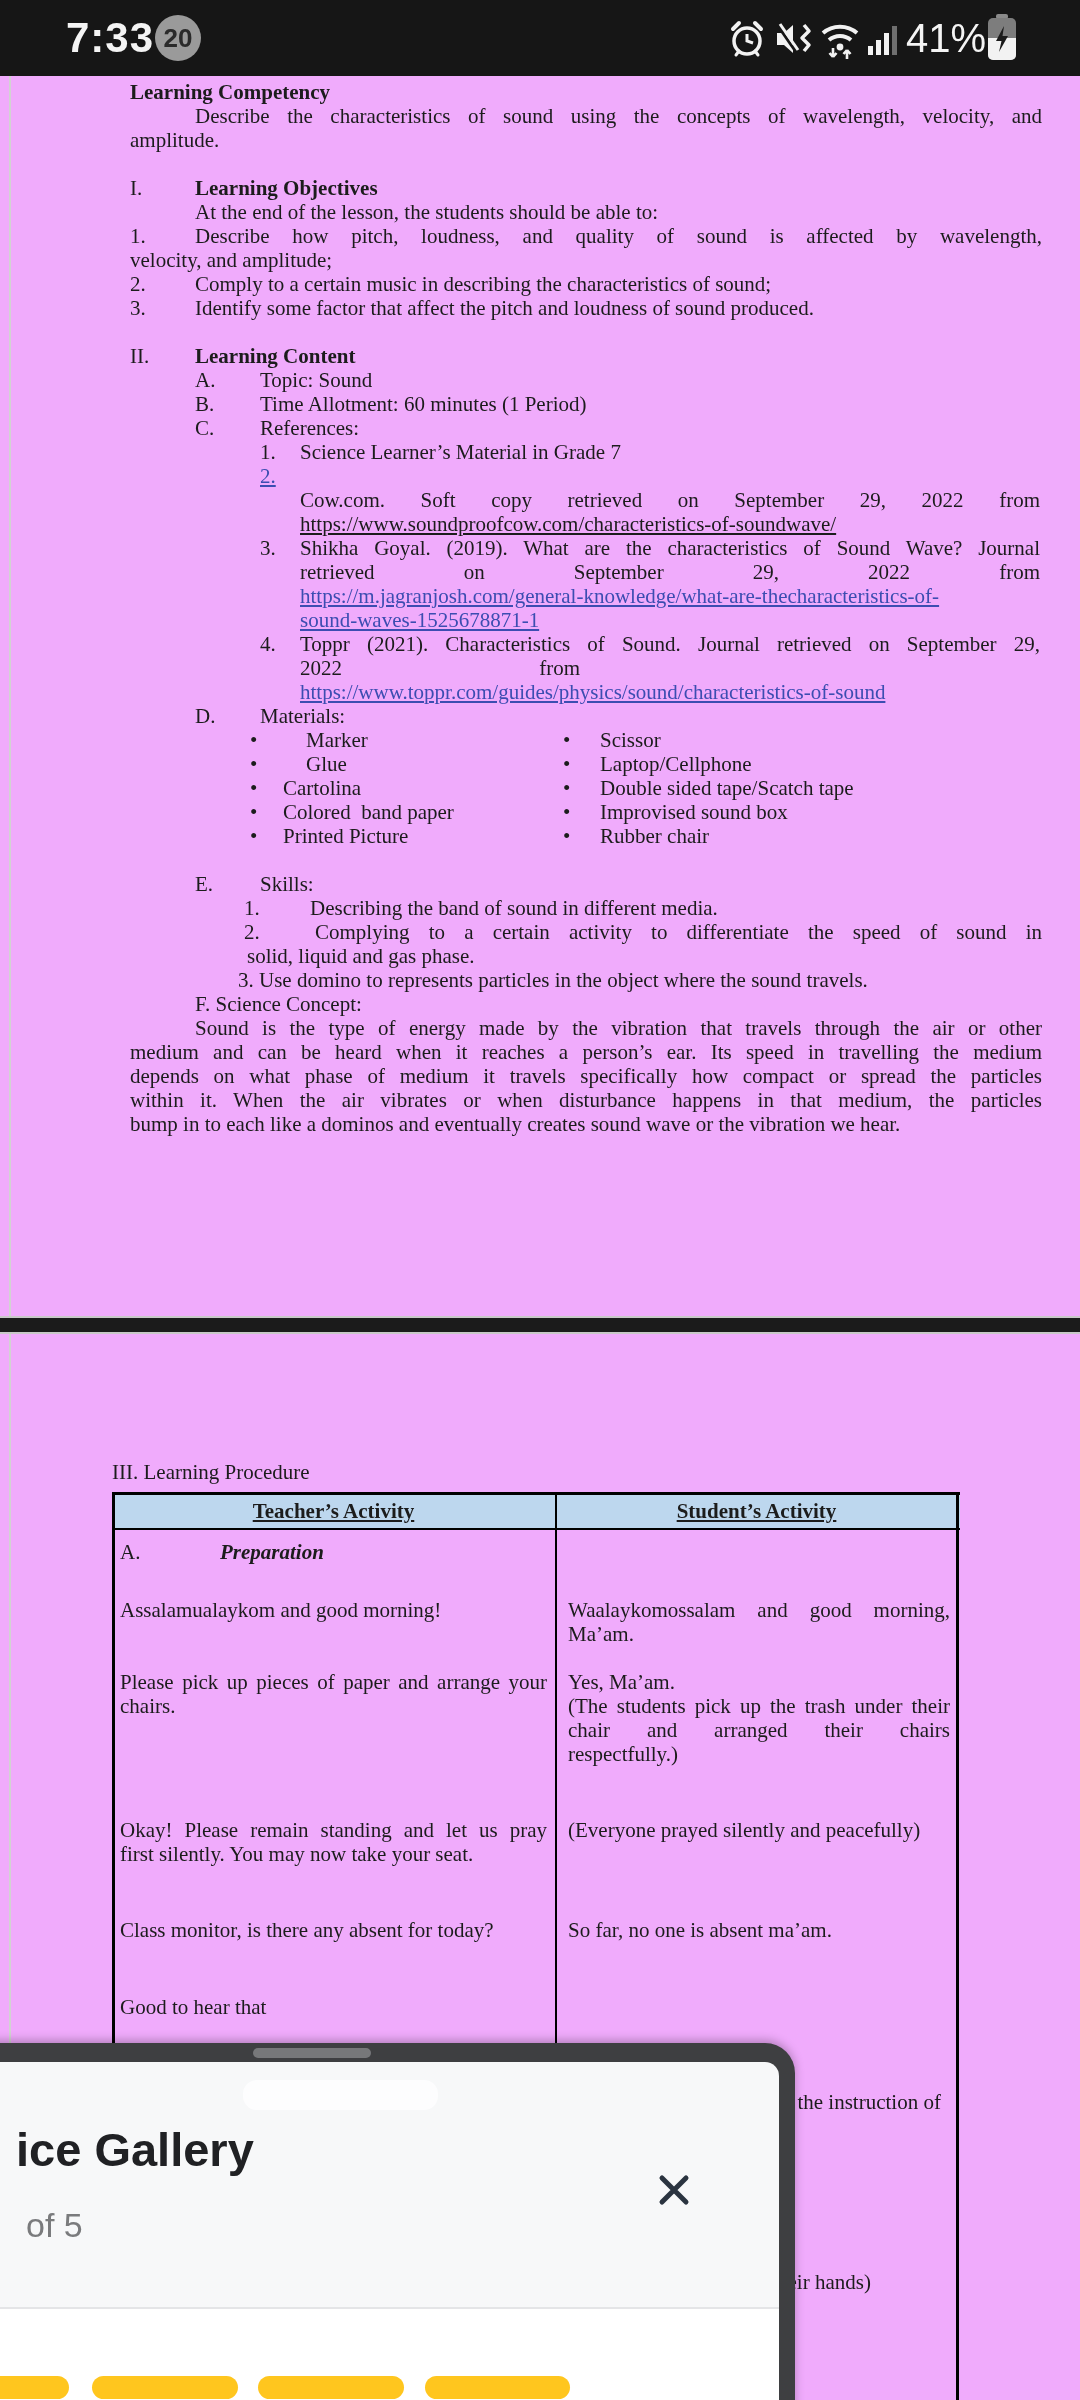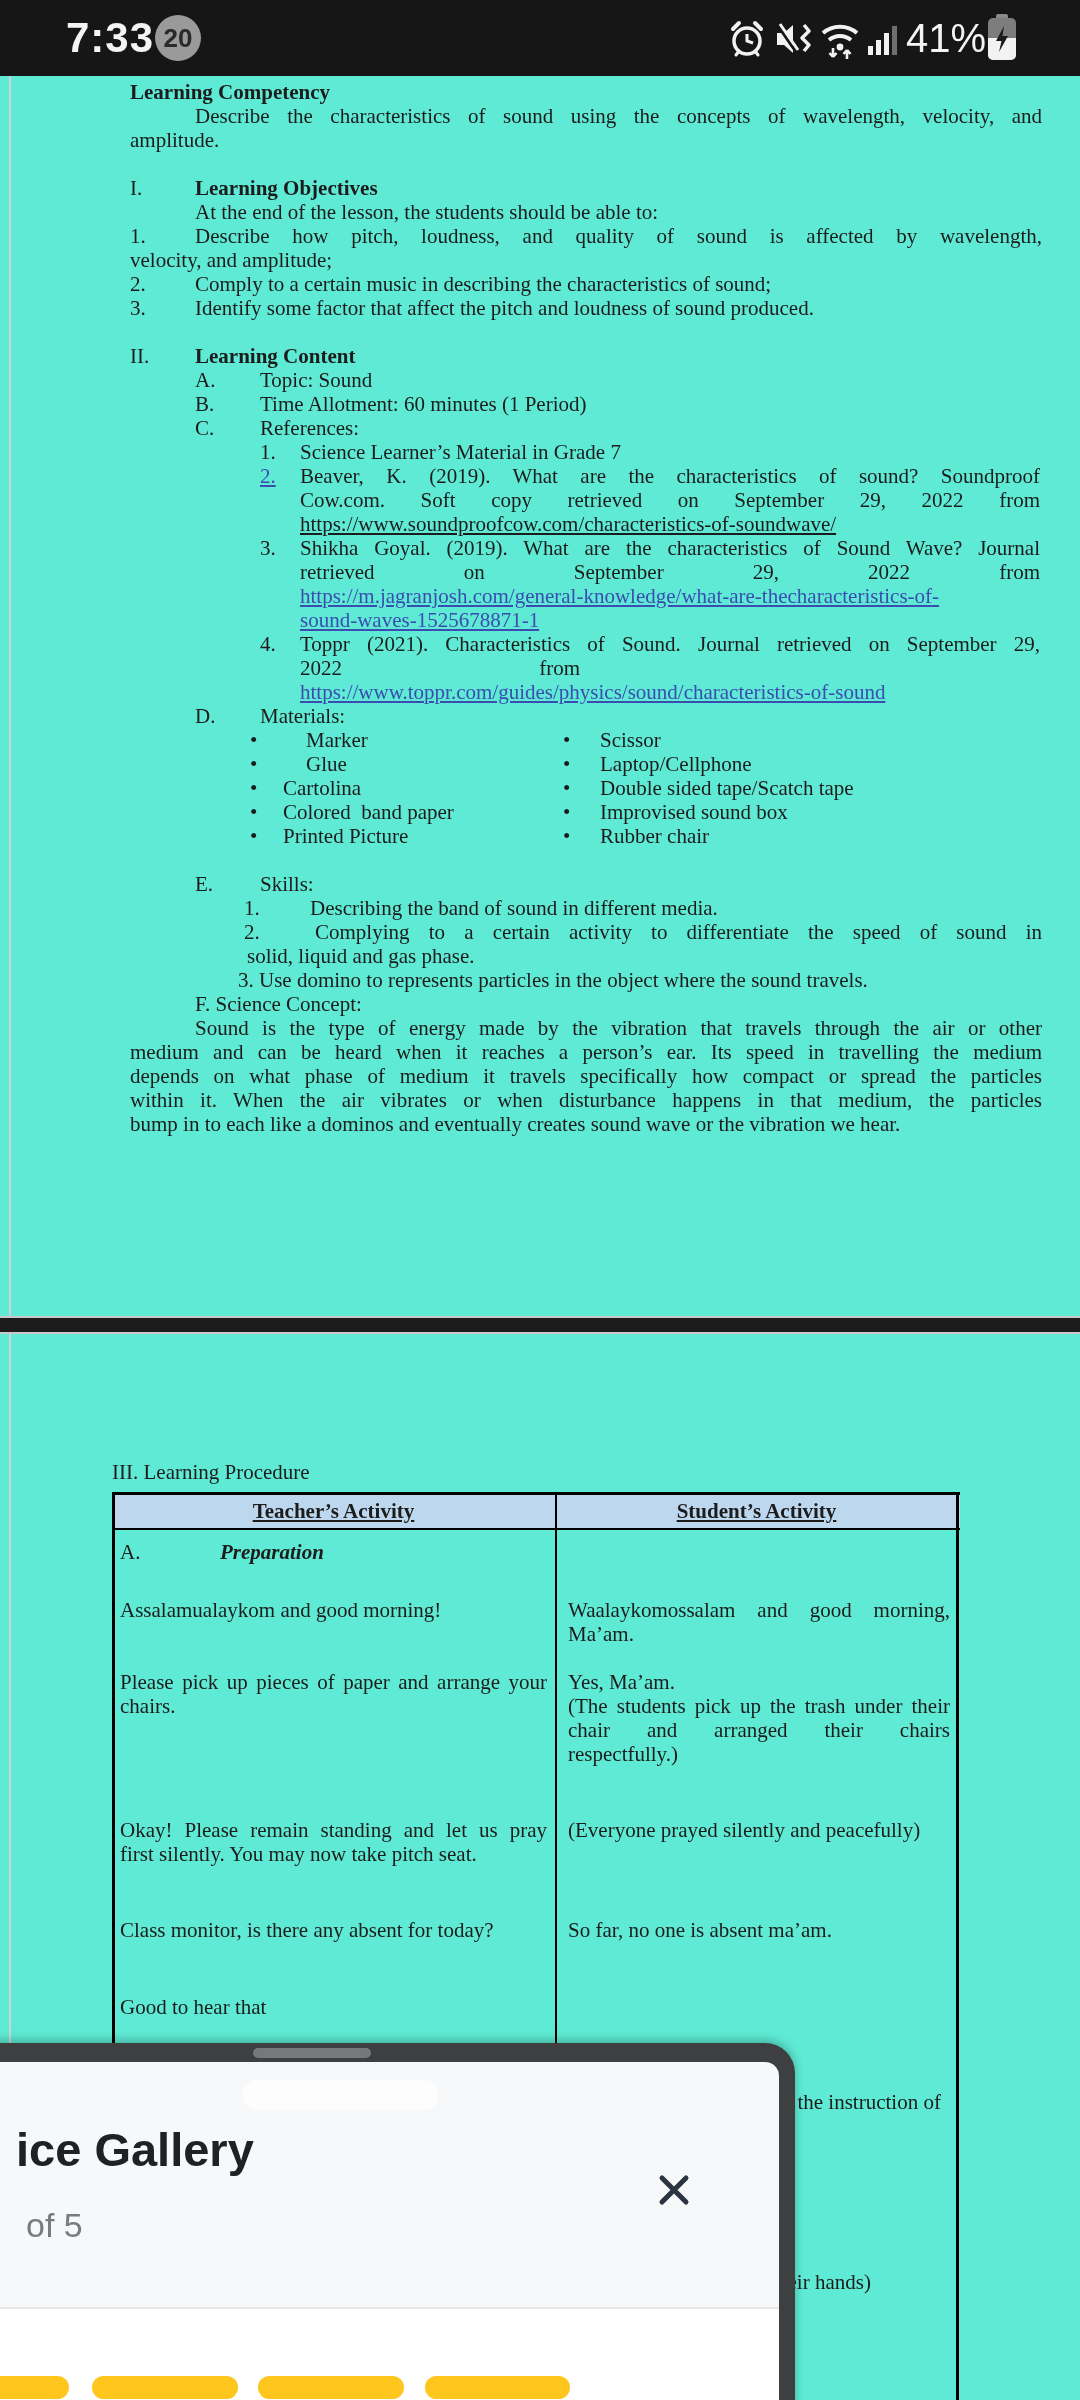--- a/index.html
+++ b/index.html
@@ -1,16 +1,16 @@
 <!DOCTYPE html>
 <html><head>
 <meta charset="utf-8">
 <style>
   html,body{margin:0;padding:0;background:#000;}
-  #screen{position:relative;width:1080px;height:2400px;background:#5eead4;overflow:hidden;
+  #screen{position:relative;width:1080px;height:2400px;background:#f0abfc;overflow:hidden;
           font-family:"Liberation Serif","DejaVu Serif",serif;}
   
   #statusbar{position:absolute;left:0;top:0;width:1080px;height:76px;background:#161616;z-index:20;}
   .sb-time{position:absolute;left:66px;top:14px;color:#f4f4f4;font-family:"Liberation Sans",sans-serif;
            font-size:42px;font-weight:600;letter-spacing:1px;}
   .sb-badge{position:absolute;left:155px;top:15px;width:46px;height:46px;border-radius:50%;background:#9a9a9a;
             color:#2a2a2a;font-family:"Liberation Sans",sans-serif;font-size:26px;font-weight:700;
             display:flex;align-items:center;justify-content:center;}
   .sb-ico{position:absolute;top:18px;}
   .sb-pct{position:absolute;left:906px;top:16px;color:#f4f4f4;font-family:"Liberation Sans",sans-serif;
@@ -125,21 +125,20 @@
       <div class="part b" style="left: 195px; top: 344px;">Learning Content</div>
       <div class="part" style="left: 195px; top: 368px;">A.</div>
       <div class="part" style="left: 260px; top: 368px;">Topic: Sound</div>
       <div class="part" style="left: 195px; top: 392px;">B.</div>
       <div class="part" style="left: 260px; top: 392px;">Time Allotment: 60 minutes (1 Period)</div>
       <div class="part" style="left: 195px; top: 416px;">C.</div>
       <div class="part" style="left: 260px; top: 416px;">References:</div>
       <div class="part" style="left: 260px; top: 440px;">1.</div>
       <div class="part" style="left: 300px; top: 440px;">Science Learner’s Material in Grade 7</div>
       <div class="part link" style="left: 260px; top: 464px;">2.</div>
-      <div class="part j" style="left: 300px; top: 464px; width: 740px;">Beaver, K. (2019). What are the characteristics of sound? Soundproof</div>
       <div class="part j" style="left: 300px; top: 488px; width: 740px;">Cow.com. Soft copy retrieved on September 29, 2022 from</div>
       <div class="part u" style="left: 300px; top: 512px;">https://www.soundproofcow.com/characteristics-of-soundwave/</div>
       <div class="part" style="left: 260px; top: 536px;">3.</div>
       <div class="part j" style="left: 300px; top: 536px; width: 740px;">Shikha Goyal. (2019). What are the characteristics of Sound Wave? Journal</div>
       <div class="part j" style="left: 300px; top: 560px; width: 740px;">retrieved on September 29, 2022 from</div>
       <div class="part link" style="left: 300px; top: 584px;">https://m.jagranjosh.com/general-knowledge/what-are-thecharacteristics-of-</div>
       <div class="part link" style="left: 300px; top: 608px;">sound-waves-1525678871-1</div>
       <div class="part" style="left: 260px; top: 632px;">4.</div>
       <div class="part j" style="left: 300px; top: 632px; width: 740px;">Toppr (2021). Characteristics of Sound. Journal retrieved on September 29,</div>
       <div class="part j" style="left: 300px; top: 656px; width: 280px;">2022 from</div>
@@ -189,21 +188,21 @@
       <div class="part j" style="left: 568px; top: 1598px; width: 382px;">Waalaykomossalam and good morning,</div>
       <div class="part" style="left: 568px; top: 1622px;">Ma’am.</div>
       <div class="part j" style="left: 120px; top: 1670px; width: 427px;">Please pick up pieces of paper and arrange your</div>
       <div class="part" style="left: 568px; top: 1670px;">Yes, Ma’am.</div>
       <div class="part" style="left: 120px; top: 1694px;">chairs.</div>
       <div class="part j" style="left: 568px; top: 1694px; width: 382px;">(The students pick up the trash under their</div>
       <div class="part j" style="left: 568px; top: 1718px; width: 382px;">chair and arranged their chairs</div>
       <div class="part" style="left: 568px; top: 1742px;">respectfully.)</div>
       <div class="part j" style="left: 120px; top: 1818px; width: 427px;">Okay! Please remain standing and let us pray</div>
       <div class="part" style="left: 568px; top: 1818px;">(Everyone prayed silently and peacefully)</div>
-      <div class="part" style="left: 120px; top: 1842px;">first silently. You may now take pitch seat.</div>
+      <div class="part" style="left: 120px; top: 1842px;">first silently. You may now take your seat.</div>
       <div class="part" style="left: 120px; top: 1918px;">Class monitor, is there any absent for today?</div>
       <div class="part" style="left: 568px; top: 1918px;">So far, no one is absent ma’am.</div>
       <div class="part" style="left: 120px; top: 1995px;">Good to hear that</div>
       <div class="part" style="left: 777px; top: 2090px;">w the instruction of</div>
       <div class="part" style="left: 777px; top: 2270px;">heir hands)</div>
     </div>
 
   <div id="popup">
     <div class="handle"></div>
     <div class="inner">

